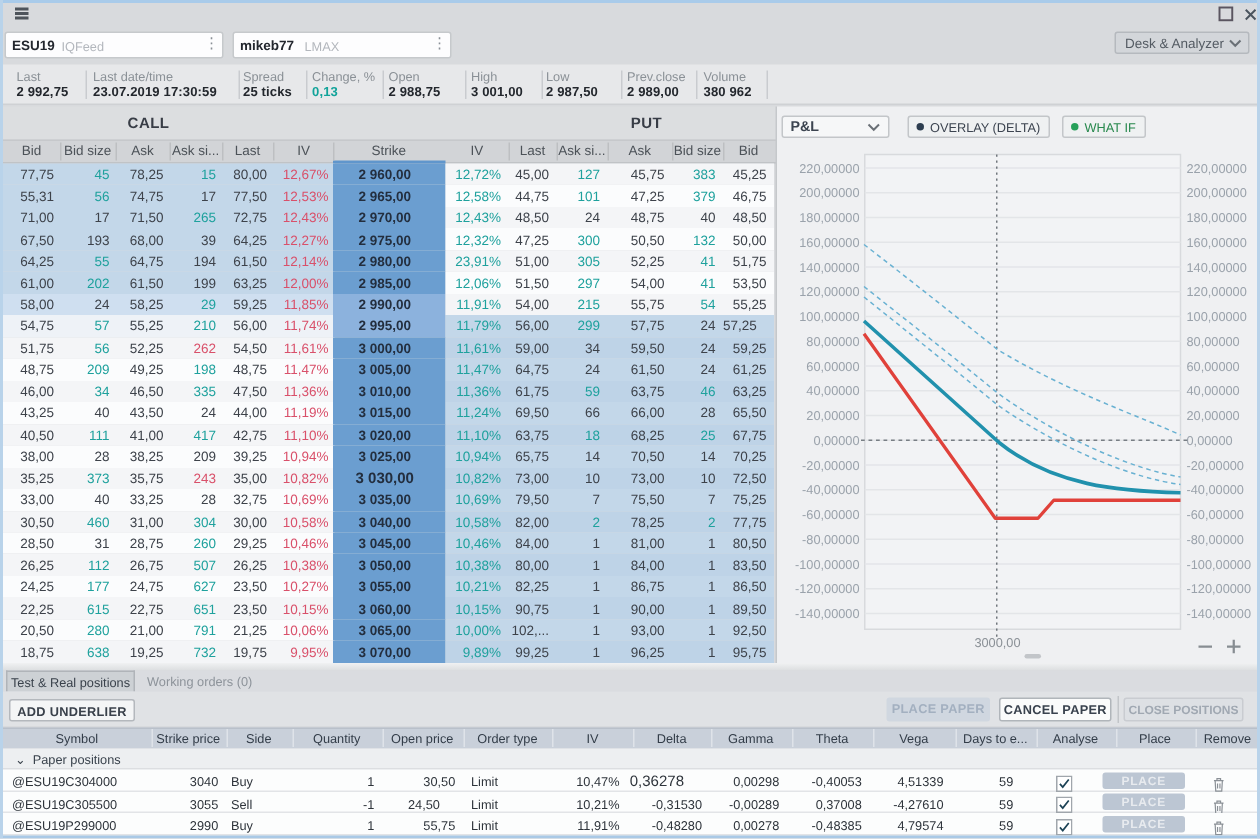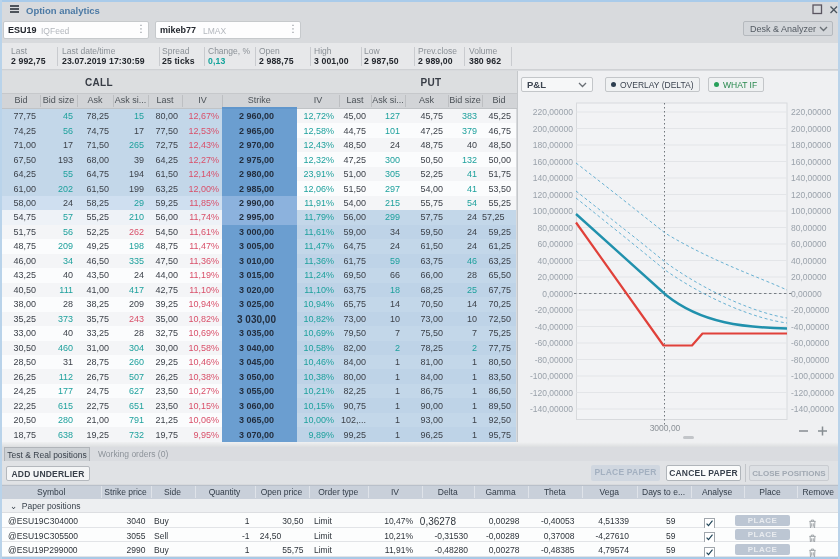--- a/index.html
+++ b/index.html
@@ -8,21 +8,20 @@
 .tealc{color:#1ea19d;}
 .redc{color:#d9506a;}
 .blkc{color:#3d424a;}
 </style></head><body>
 <div class="w">
 <div class="abs" style="left:-2px;top:0;width:840px;height:2px;background:#a9cbea;"></div>
 <div class="abs" style="left:-2px;top:2px;width:840px;height:18px;background:#d8dadd;"></div>
 <div class="abs" style="left:8px;top:5px;width:9px;height:1.6px;background:#4e545b;"></div>
 <div class="abs" style="left:8px;top:8px;width:9px;height:1.6px;background:#4e545b;"></div>
 <div class="abs" style="left:8px;top:11px;width:9px;height:1.6px;background:#4e545b;"></div>
-<div class="abs" style="left:24px;top:5px;width:200px;height:13px;font-size:9.5px;font-weight:bold;color:#4c7aa5;">Option analytics</div>
 <svg class="abs" style="left:810px;top:4px;" width="11" height="11">
       <rect x="1" y="1" width="8.5" height="8.5" fill="none" stroke="#5a5560" stroke-width="1.3"></rect>
     </svg>
 <svg class="abs" style="left:827px;top:5px;" width="10" height="10">
       <path d="M1.5,1.5 L8,8 M8,1.5 L1.5,8" stroke="#4a545e" stroke-width="1.3" fill="none"></path>
     </svg>
 <div class="abs" style="left:1px;top:21px;width:146px;height:18px;background:#fdfdfe;border:1px solid #c6c9cc;border-radius:2px;"></div>
 <div class="abs" style="left:6px;top:25px;height:12px;font-size:9px;font-weight:bold;color:#23272e;">ESU19</div>
 <div class="abs" style="left:39px;top:25.5px;height:12px;font-size:8.5px;color:#b3b7bd;">IQFeed</div>
 <div class="abs" style="left:134px;top:23px;width:10px;height:14px;font-size:10px;color:#8a9096;text-align:center;letter-spacing:0;">⋮</div>
@@ -104,21 +103,21 @@
 <div class="abs" style="left:217px;top:111.20px;width:75px;height:11px;font-size:9px;font-weight:bold;color:#232e3e;text-align:center;">2 960,00</div>
 <div class="abs" style="left:295.0px;top:111.20px;width:42.0px;height:11px;font-size:9px;text-align:right;padding-right:5px;"><span class="tealc">12,72%</span></div>
 <div class="abs" style="left:337.0px;top:111.20px;width:32.0px;height:11px;font-size:9px;text-align:right;padding-right:5px;"><span class="blkc">45,00</span></div>
 <div class="abs" style="left:369.0px;top:111.20px;width:34.0px;height:11px;font-size:9px;text-align:right;padding-right:5px;"><span class="tealc">127</span></div>
 <div class="abs" style="left:403.0px;top:111.20px;width:43.0px;height:11px;font-size:9px;text-align:right;padding-right:5px;"><span class="blkc">45,75</span></div>
 <div class="abs" style="left:446.0px;top:111.20px;width:34.0px;height:11px;font-size:9px;text-align:right;padding-right:5px;"><span class="tealc">383</span></div>
 <div class="abs" style="left:480.0px;top:111.20px;width:34.0px;height:11px;font-size:9px;text-align:right;padding-right:5px;"><span class="blkc">45,25</span></div>
 <div class="abs" style="left:-2px;top:123.47px;width:223px;height:14.47px;background:#c3d7e9;"></div>
 <div class="abs" style="left:220px;top:123.47px;width:74.5px;height:14.47px;background:#6b9ed0;"></div>
 <div class="abs" style="left:294.5px;top:123.47px;width:219.5px;height:14.47px;background:#fbfcfd;"></div>
-<div class="abs" style="left:0.0px;top:125.67px;width:38.0px;height:11px;font-size:9px;text-align:right;padding-right:4px;"><span class="blkc">74,25</span></div>
+<div class="abs" style="left:0.0px;top:125.67px;width:38.0px;height:11px;font-size:9px;text-align:right;padding-right:4px;"><span class="blkc">55,31</span></div>
 <div class="abs" style="left:38.0px;top:125.67px;width:37.0px;height:11px;font-size:9px;text-align:right;padding-right:4px;"><span class="tealc">56</span></div>
 <div class="abs" style="left:75.0px;top:125.67px;width:36.0px;height:11px;font-size:9px;text-align:right;padding-right:4px;"><span class="blkc">74,75</span></div>
 <div class="abs" style="left:111.0px;top:125.67px;width:35.0px;height:11px;font-size:9px;text-align:right;padding-right:4px;"><span class="blkc">17</span></div>
 <div class="abs" style="left:146.0px;top:125.67px;width:34.0px;height:11px;font-size:9px;text-align:right;padding-right:4px;"><span class="blkc">77,50</span></div>
 <div class="abs" style="left:180.0px;top:125.67px;width:41.0px;height:11px;font-size:9px;text-align:right;padding-right:4px;"><span class="redc">12,53%</span></div>
 <div class="abs" style="left:217px;top:125.67px;width:75px;height:11px;font-size:9px;font-weight:bold;color:#232e3e;text-align:center;">2 965,00</div>
 <div class="abs" style="left:295.0px;top:125.67px;width:42.0px;height:11px;font-size:9px;text-align:right;padding-right:5px;"><span class="tealc">12,58%</span></div>
 <div class="abs" style="left:337.0px;top:125.67px;width:32.0px;height:11px;font-size:9px;text-align:right;padding-right:5px;"><span class="blkc">44,75</span></div>
 <div class="abs" style="left:369.0px;top:125.67px;width:34.0px;height:11px;font-size:9px;text-align:right;padding-right:5px;"><span class="tealc">101</span></div>
 <div class="abs" style="left:403.0px;top:125.67px;width:43.0px;height:11px;font-size:9px;text-align:right;padding-right:5px;"><span class="blkc">47,25</span></div>
@@ -608,21 +607,21 @@
       </svg></div>
 <div class="abs" style="left:733px;top:514.8px;width:55px;height:11px;background:#bcc6d3;border-radius:2px;font-size:8px;font-weight:bold;color:#e8ebef;text-align:center;line-height:11px;letter-spacing:0.5px;">PLACE</div>
 <div class="abs" style="left:806px;top:515.2px;width:9px;height:10px;"><svg width="9" height="10" viewBox="0 0 9 10">
         <path d="M1.3,2.4 h6.4 M3.3,2.2 v-1.1 h2.4 v1.1 M2.1,2.7 l0.4,6.7 h4 l0.4,-6.7 M3.7,4.3 v3.4 M5.3,4.3 v3.4" stroke="#8a9096" stroke-width="0.8" fill="none"></path>
       </svg></div>
 <div class="abs" style="left:-2px;top:527.6px;width:840px;height:14.6px;background:#fcfdfd;border-bottom:1px solid #e2e4e7;"></div>
 <div class="abs" style="left:6px;top:530.6px;height:11px;font-size:8.5px;color:#2e343b;">@ESU19C305500</div>
 <div class="abs" style="left:98.5px;top:530.6px;width:45px;height:11px;font-size:8.5px;color:#2e343b;text-align:right;">3055</div>
 <div class="abs" style="left:152px;top:530.6px;height:11px;font-size:8.5px;color:#2e343b;">Sell</div>
 <div class="abs" style="left:192.5px;top:530.6px;width:55px;height:11px;font-size:8.5px;color:#2e343b;text-align:right;">-1</div>
-<div class="abs" style="left:244px;top:530.6px;width:49px;height:11px;font-size:8.5px;color:#2e343b;text-align:center;">24,50</div>
+<div class="abs" style="left:270px;top:530.6px;width:49px;height:11px;font-size:8.5px;color:#2e343b;text-align:left;">24,50</div>
 <div class="abs" style="left:312px;top:530.6px;height:11px;font-size:8.5px;color:#2e343b;">Limit</div>
 <div class="abs" style="left:366px;top:530.6px;width:45px;height:11px;font-size:8.5px;color:#2e343b;text-align:right;">10,21%</div>
 <div class="abs" style="left:420px;top:530.6px;width:46px;height:11px;font-size:8.5px;color:#2e343b;text-align:right;">-0,31530</div>
 <div class="abs" style="left:471.5px;top:530.6px;width:46px;height:11px;font-size:8.5px;color:#2e343b;text-align:right;">-0,00289</div>
 <div class="abs" style="left:525.5px;top:530.6px;width:47px;height:11px;font-size:8.5px;color:#2e343b;text-align:right;">0,37008</div>
 <div class="abs" style="left:580px;top:530.6px;width:47px;height:11px;font-size:8.5px;color:#2e343b;text-align:right;">-4,27610</div>
 <div class="abs" style="left:634.5px;top:530.6px;width:39px;height:11px;font-size:8.5px;color:#2e343b;text-align:right;">59</div>
 <div class="abs" style="left:702px;top:529.4px;width:11px;height:11px;"><svg width="11" height="11" viewBox="0 0 11 11">
         <rect x="0.5" y="0.5" width="10" height="10" fill="#fff" stroke="#a0a6ac"></rect>
         <path d="M2.6,5.6 L4.5,7.7 L8.5,2.7" stroke="#1d4356" stroke-width="1.15" fill="none"></path>

